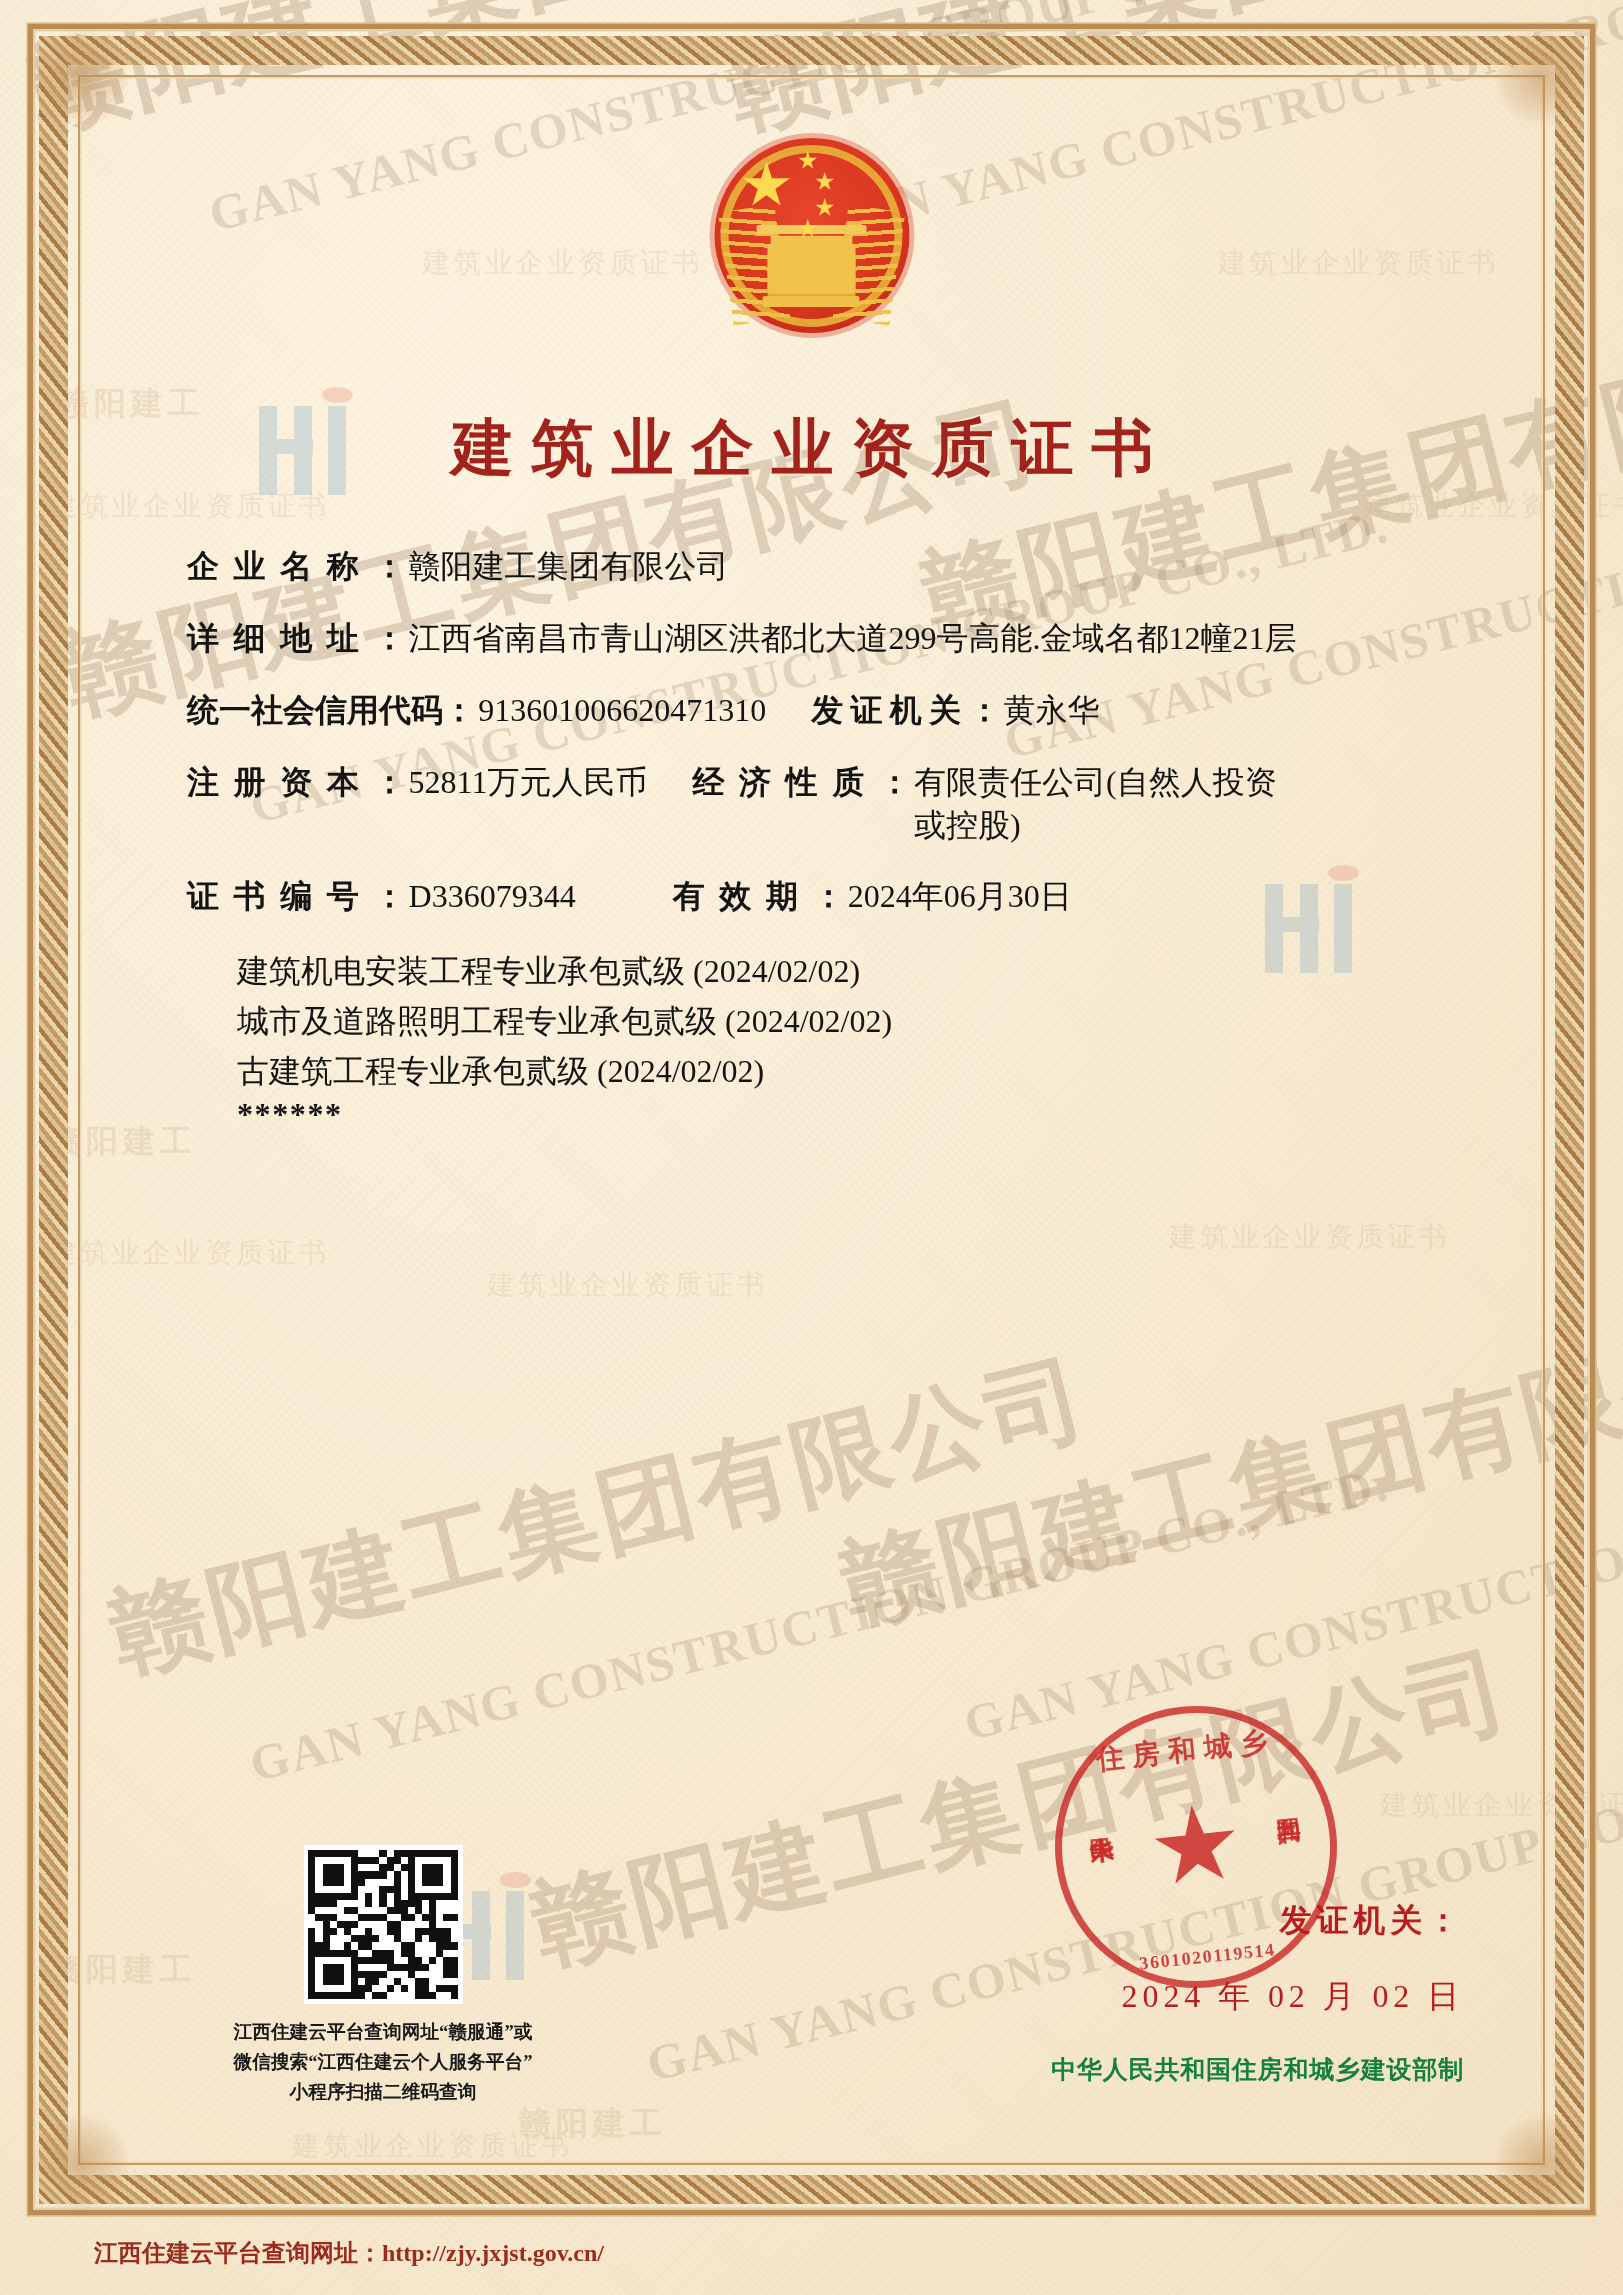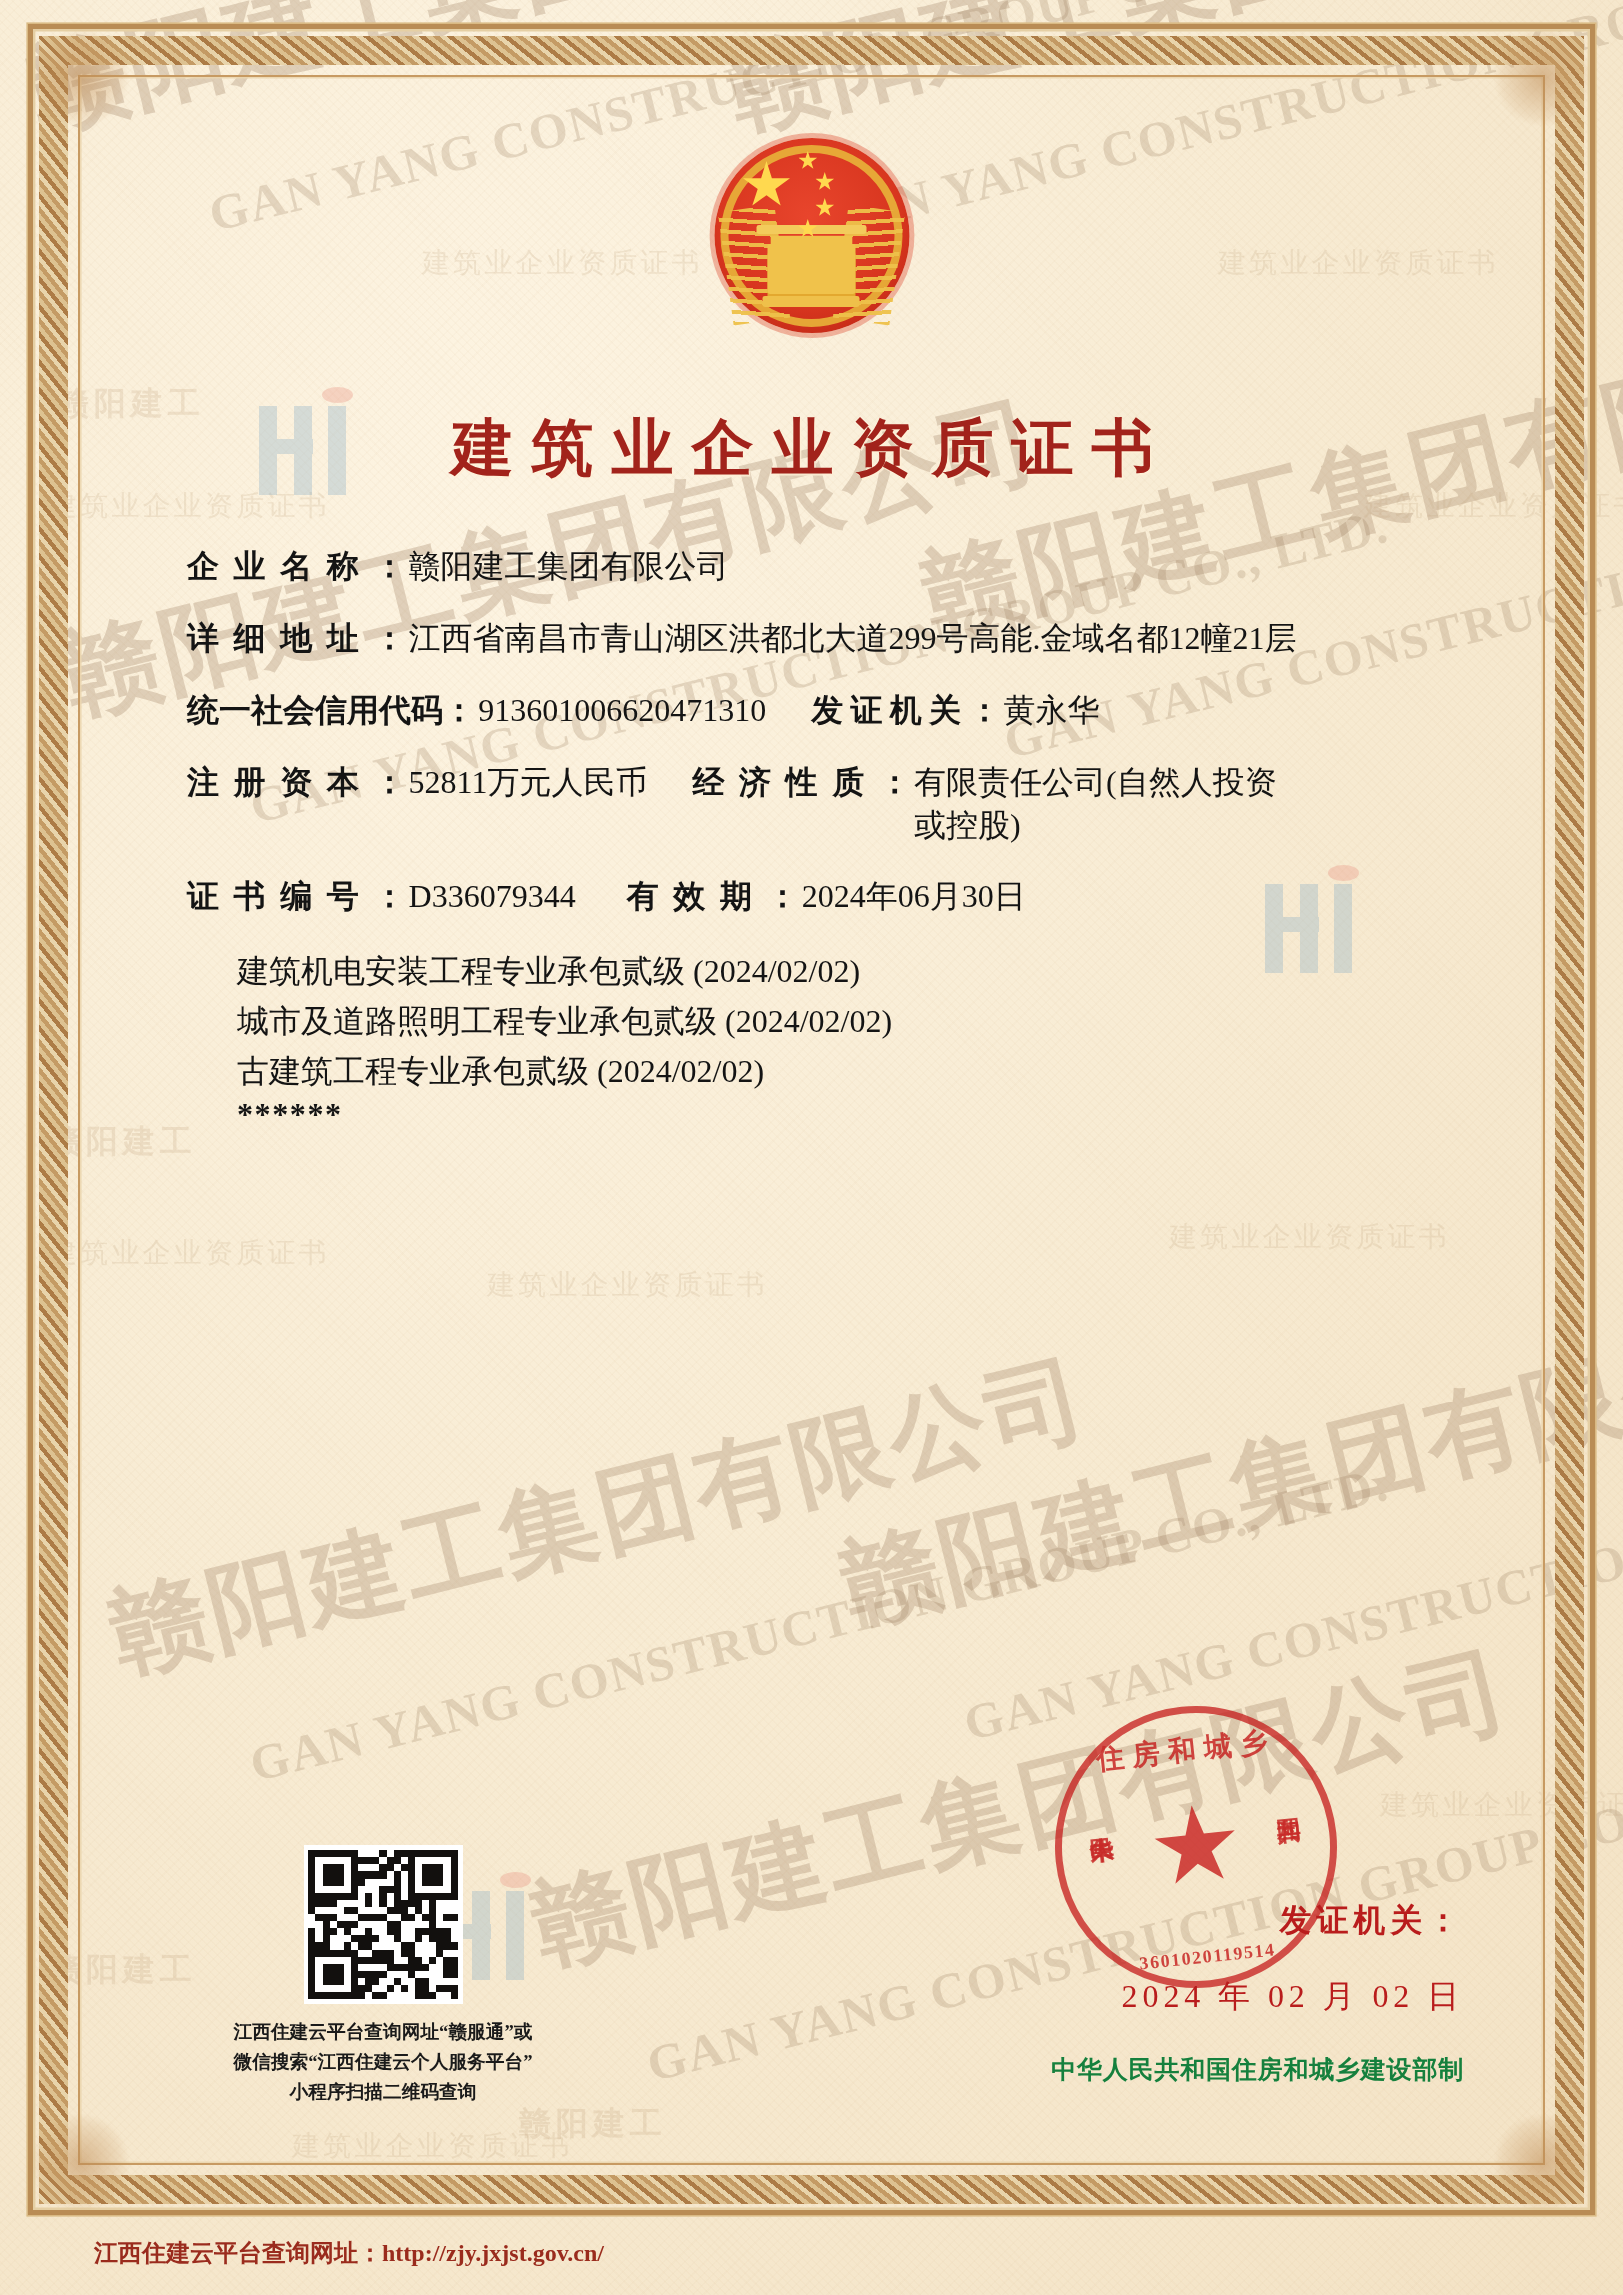--- a/index.html
+++ b/index.html
@@ -507,21 +507,21 @@
         <span class="colon">：</span>
         <span class="val" style="max-width:390px;">有限责任公司(自然人投资或控股)</span>
       </div>
     </div>
 
     <div class="row">
       <div class="pair">
         <span class="lbl sp3">证书编号</span>
         <span class="colon">：</span>
         <span class="val" style="flex:0 0 auto;">D336079344</span>
-        <span class="lbl sp3 gap-l" style="margin-left:51px;">有效期</span>
+        <span class="lbl sp3 gap-l" style="margin-left:97px;">有效期</span>
         <span class="colon">：</span>
         <span class="val" style="flex:0 0 auto;">2024年06月30日</span>
       </div>
     </div>
 
     <div class="qual-list">
       <div>建筑机电安装工程专业承包贰级 (2024/02/02)</div>
       <div>城市及道路照明工程专业承包贰级 (2024/02/02)</div>
       <div>古建筑工程专业承包贰级 (2024/02/02)</div>
     </div>

